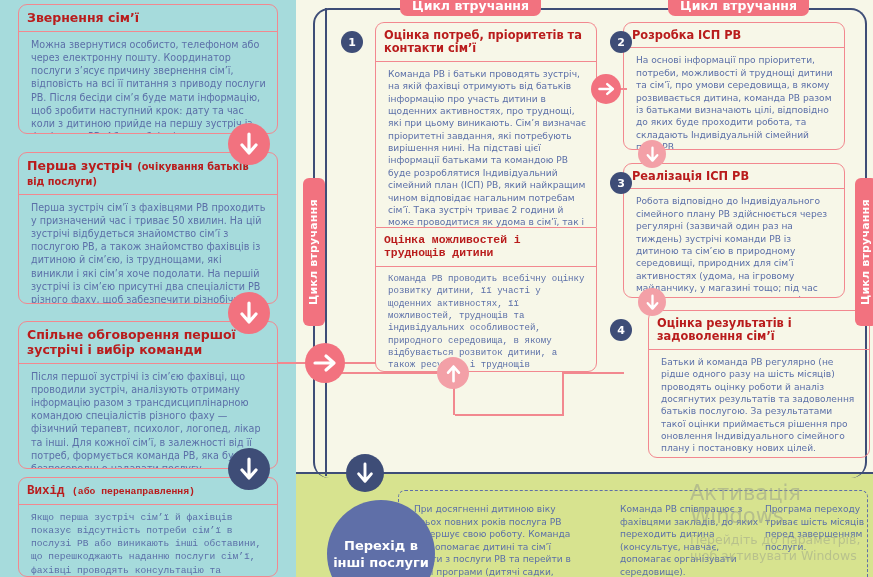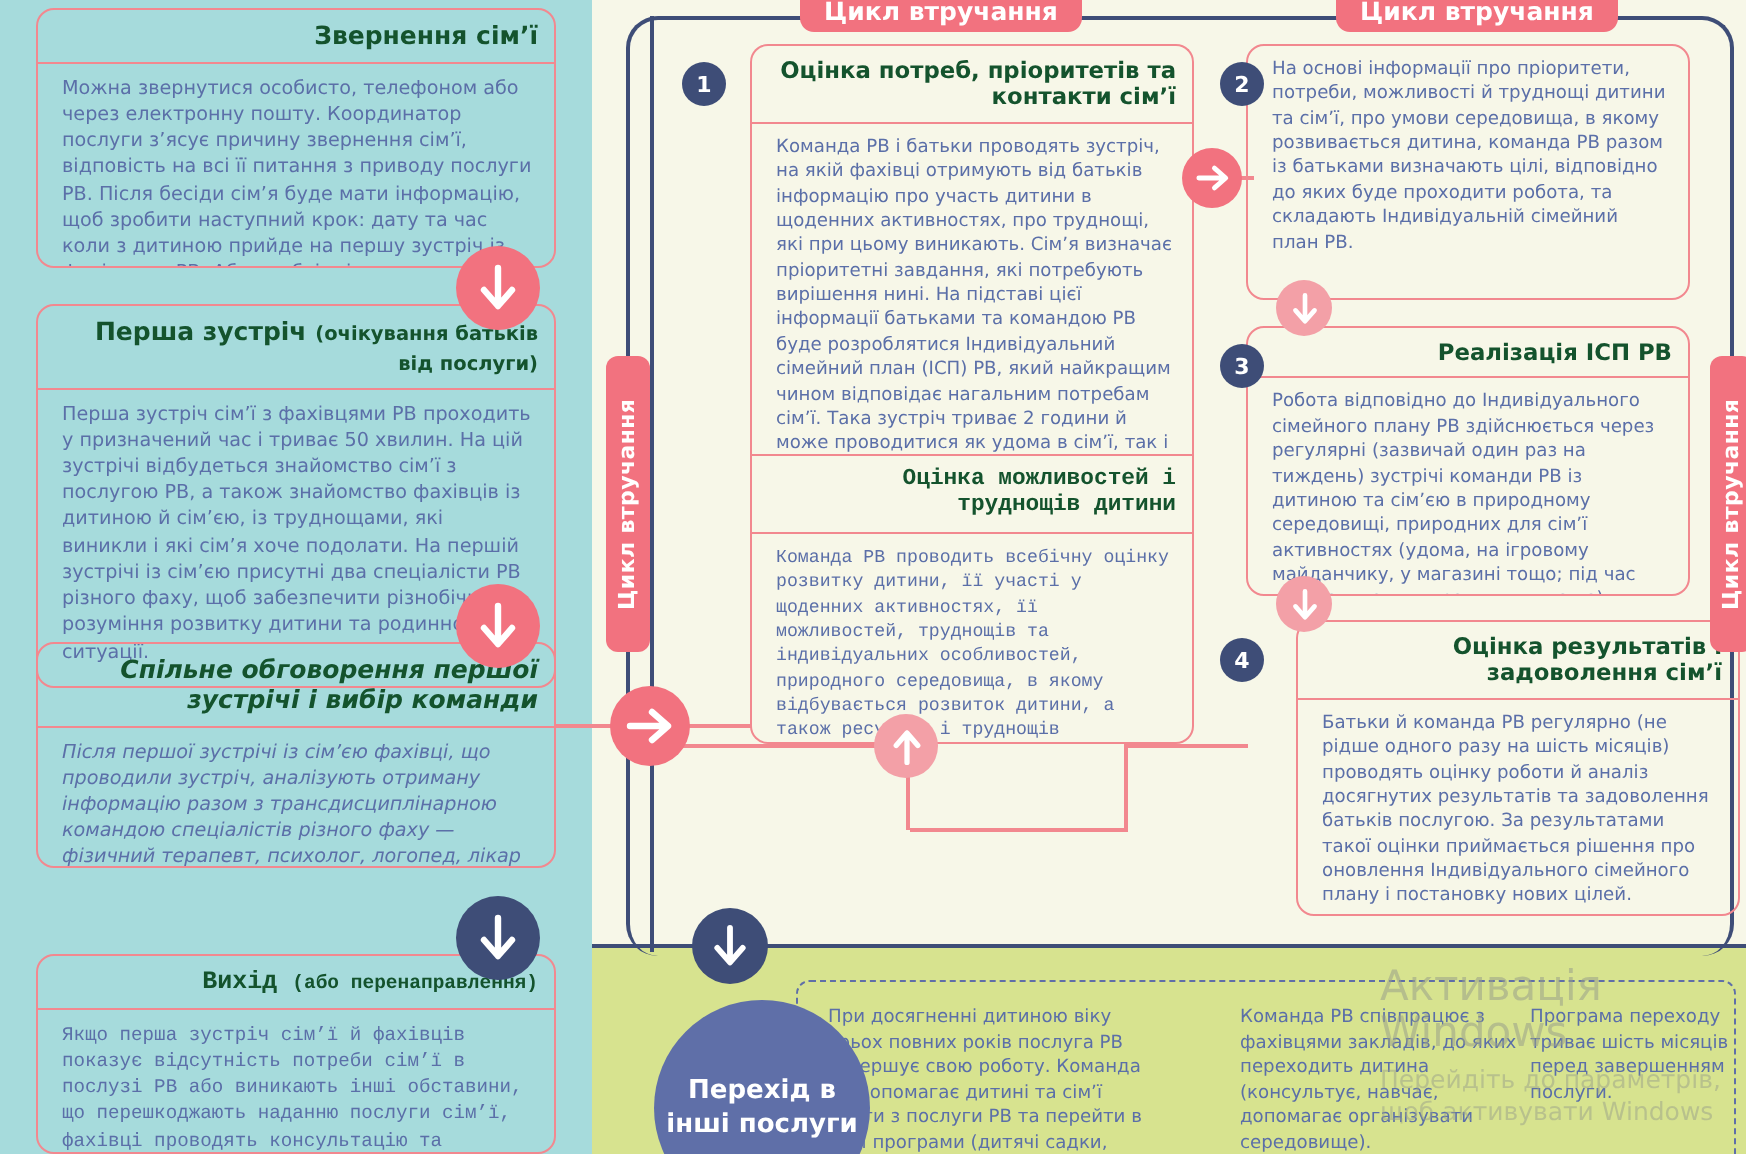--- a/index.html
+++ b/index.html
@@ -44,45 +44,45 @@
 
   
   .card {
     position: absolute;
     background: transparent;
     border: 1.6px solid #f2888f;
     border-radius: 9px;
     overflow: hidden;
   }
   .card-title {
-    text-align: right;
+    text-align: left;
     font-weight: bold;
-    color: #14532d;
+    color: #b91c1c;
     line-height: 1.18;
     padding: 6px 8px 5px 8px;
     border-bottom: 1.4px solid #f2888f;
   }
   .card-body {
     color: #5b6fa8;
     line-height: 1.30;
     padding: 6px 10px 6px 12px;
   }
   .title-sub {
     font-size: 0.78em;
     font-weight: bold;
   }
 
   
   .left-card { left: 18px; width: 260px; }
   .left-card .card-title { font-size: 12.5px; }
   .left-card .card-body  { font-size: 9.6px; line-height: 1.38; }
 
   #card-zvernennya { top: 4px;   height: 130px; }
-  #card-persha     { top: 152px; height: 192px; }
-  #card-spilne     { top: 321px; height: 113px; font-style: italic; }
+  #card-persha     { top: 152px; height: 152px; }
+  #card-spilne     { top: 321px; height: 148px; }
   #card-vyhid      { top: 477px; height: 100px; font-family: Liberation Mono, monospace; }
 
   
   .mid-card { left: 375px; width: 222px; }
   .mid-card .card-title { font-size: 11.4px; }
   .mid-card .card-body  { font-size: 9.1px; line-height: 1.36; }
   #card-ocinka-potreb  { top: 22px;  height: 205px; }
   #card-ocinka-mozhl   { top: 227px; height: 145px; }
 
   
@@ -297,20 +297,23 @@
   </div>
 
   <div class="card mid-card" id="card-ocinka-mozhl">
     <div class="card-title">
       <span>Оцінка можливостей і труднощів дитини</span>
     </div>
     <div class="card-body">Команда РВ проводить всебічну оцінку розвитку дитини, її участі у щоденних активностях, її можливостей, труднощів та індивідуальних особливостей, природного середовища, в якому відбувається розвиток дитини, а також ресурсів і труднощів найближчого оточення дитини.</div>
   </div>
 
   <div class="card right-card" id="card-rozrobka">
+    <div class="card-title">
+      <span>Розробка ІСП РВ</span>
+    </div>
     <div class="card-body">На основі інформації про пріоритети, потреби, можливості й труднощі дитини та сім’ї, про умови середовища, в якому розвивається дитина, команда РВ разом із батьками визначають цілі, відповідно до яких буде проходити робота, та складають Індивідуальній сімейний план РВ.</div>
   </div>
 
   <div class="card right-card" id="card-realizaciya">
     <div class="card-title">
       <span>Реалізація ІСП РВ</span>
     </div>
     <div class="card-body">Робота відповідно до Індивідуального сімейного плану РВ здійснюється через регулярні (зазвичай один раз на тиждень) зустрічі команди РВ із дитиною та сім’єю в природному середовищі, природних для сім’ї активностях (удома, на ігровому майданчику, у магазині тощо; під час гри, годування, прогулянки тощо).</div>
   </div>
 

